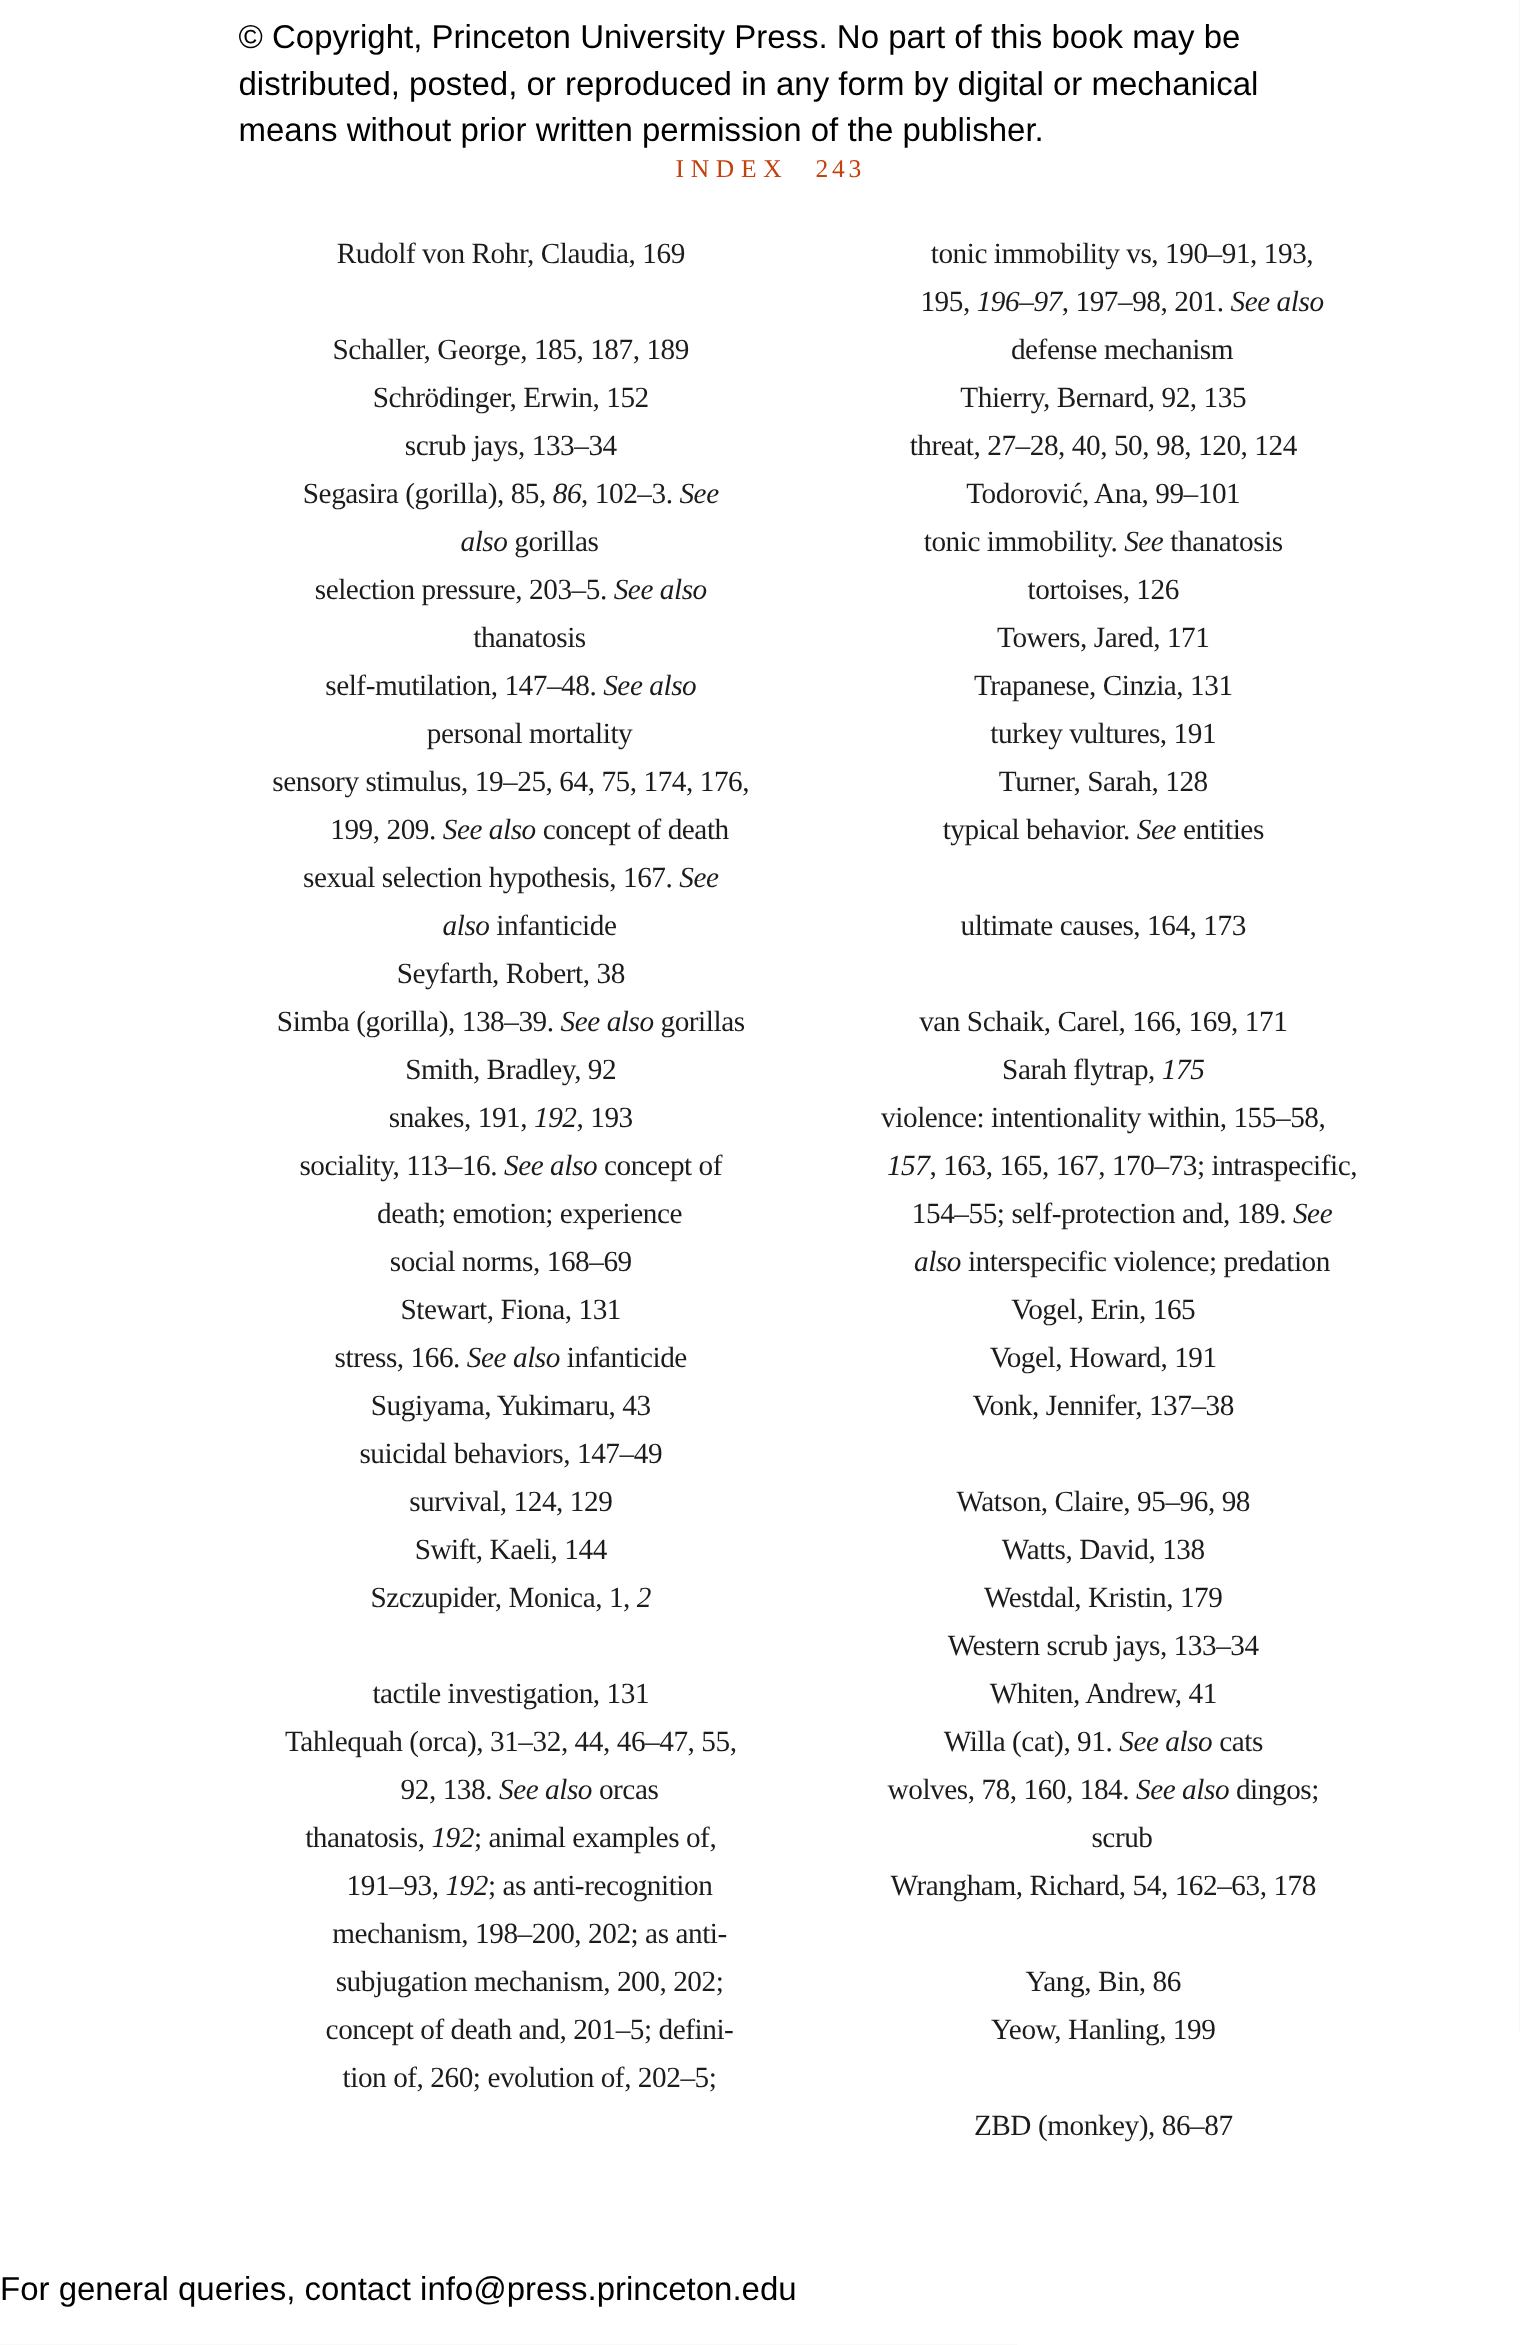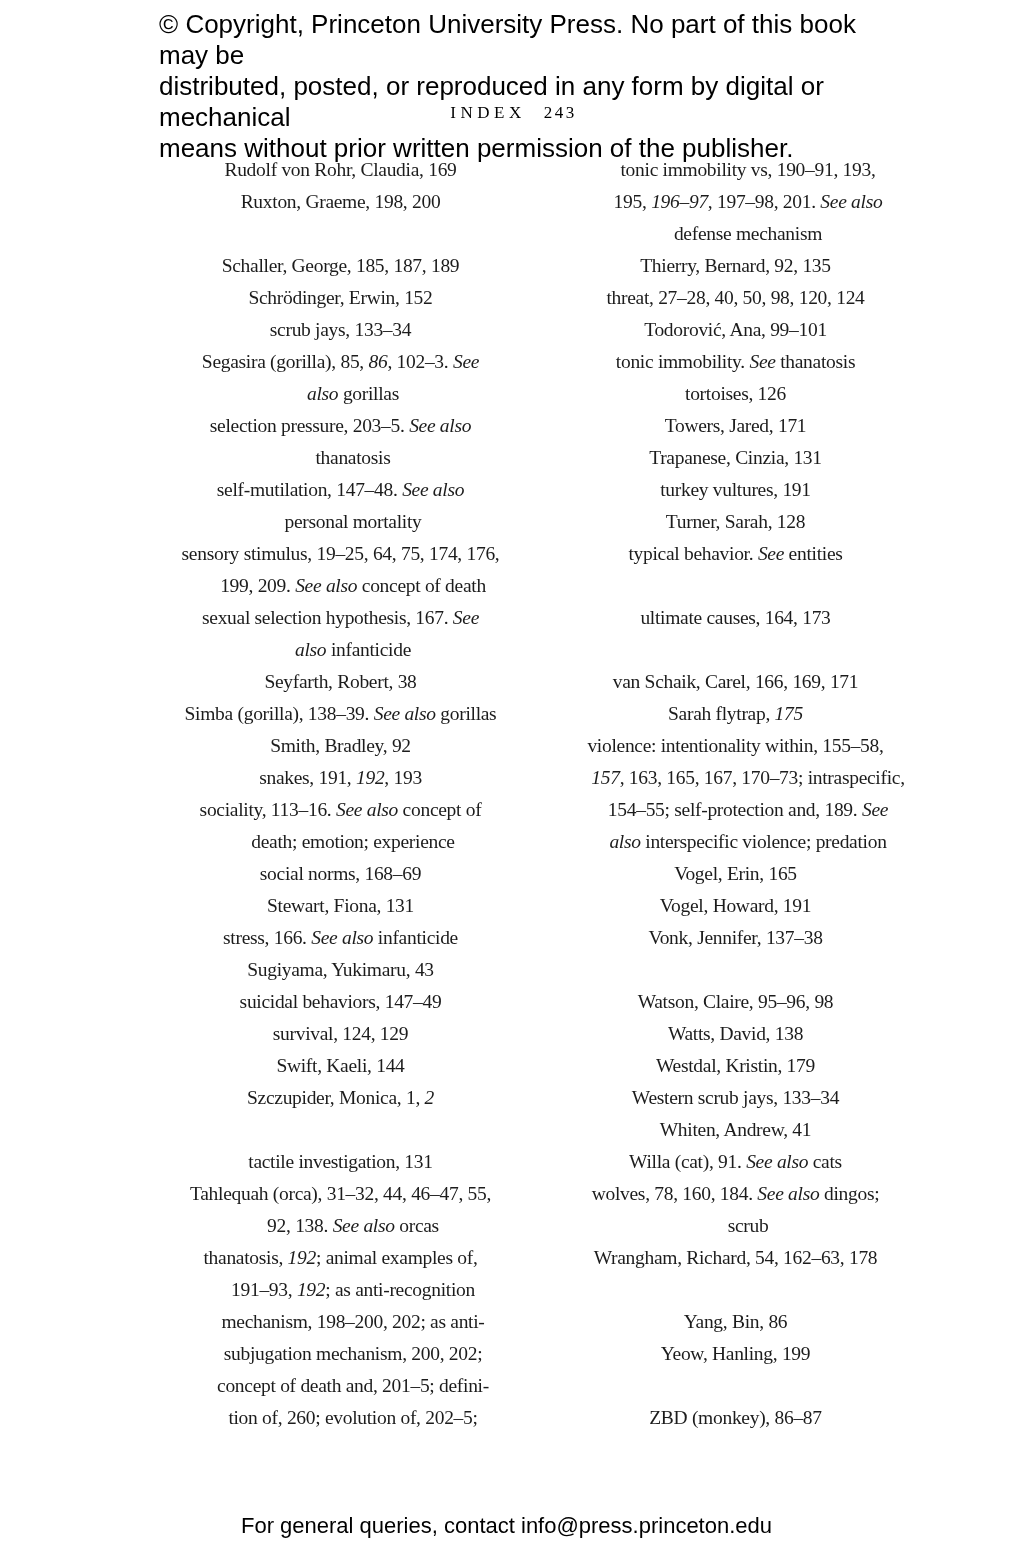--- a/index.html
+++ b/index.html
@@ -10,33 +10,33 @@
     background:#ffffff;
     overflow:hidden;
     font-family:"Liberation Serif", serif;
     color:#1c1c1c;
   }
   .copyright {
     position:absolute;
     left:159px; top:9px;
     width:730px;
     font-family:"Liberation Sans", sans-serif;
-    font-size:26px; line-height:31px;
+    font-size:22px; line-height:31px;
     color:#000000;
     white-space:pre-line;
   }
   .page-header {
     position:absolute;
     top:103px; left:0; width:100%;
     text-align:center;
     padding-left:14px;
     box-sizing:border-box;
     font-family:"Liberation Serif", serif;
     font-size:17px;
-    color:#000000;
+    color:#c2410c;
   }
   .page-header .index-title { letter-spacing:4.5px; }
   .page-header .page-number { margin-left:18px; letter-spacing:2.5px; }
   .col {
     position:absolute;
     top:154px;
     width:385px;
     text-align:center;
   }
   .col-left { left:148px; }
@@ -46,42 +46,40 @@
     line-height:32px;
     font-size:19.5px;
     letter-spacing:-0.3px;
     white-space:nowrap;
   }
   .index-line.cont { padding-left:25px; }
   .index-line i { font-style:italic; }
   .footer {
     position:absolute;
     top:1513px; left:0; width:100%;
-    text-align:center;
     font-family:"Liberation Sans", sans-serif;
     font-size:22px;
     color:#000000;
   }
 </style>
 </head>
 <body>
 
 <div class="page">
 
   <div class="copyright">© Copyright, Princeton University Press. No part of this book may be
 distributed, posted, or reproduced in any form by digital or mechanical
 means without prior written permission of the publisher.</div>
 
   <div class="page-header">
     <span class="index-title">INDEX</span><span class="page-number">243</span>
   </div>
 
   <div class="col col-left">
       <div class="index-line"><span>Rudolf von Rohr, Claudia, 169</span></div>
-      <div class="index-line"><span>Ruxton, Graeme, 198, 200</span></div>
       <div class="index-line"></div>
       <div class="index-line"><span>Schaller, George, 185, 187, 189</span></div>
       <div class="index-line"><span>Schrödinger, Erwin, 152</span></div>
       <div class="index-line"><span>scrub jays, 133–34</span></div>
       <div class="index-line"><span>Segasira (gorilla), 85, </span><i>86</i><span>, 102–3. </span><i>See</i></div>
       <div class="index-line cont"><i>also</i><span> gorillas</span></div>
       <div class="index-line"><span>selection pressure, 203–5. </span><i>See also</i></div>
       <div class="index-line cont"><span>thanatosis</span></div>
       <div class="index-line"><span>self-mutilation, 147–48. </span><i>See also</i></div>
       <div class="index-line cont"><span>personal mortality</span></div>

